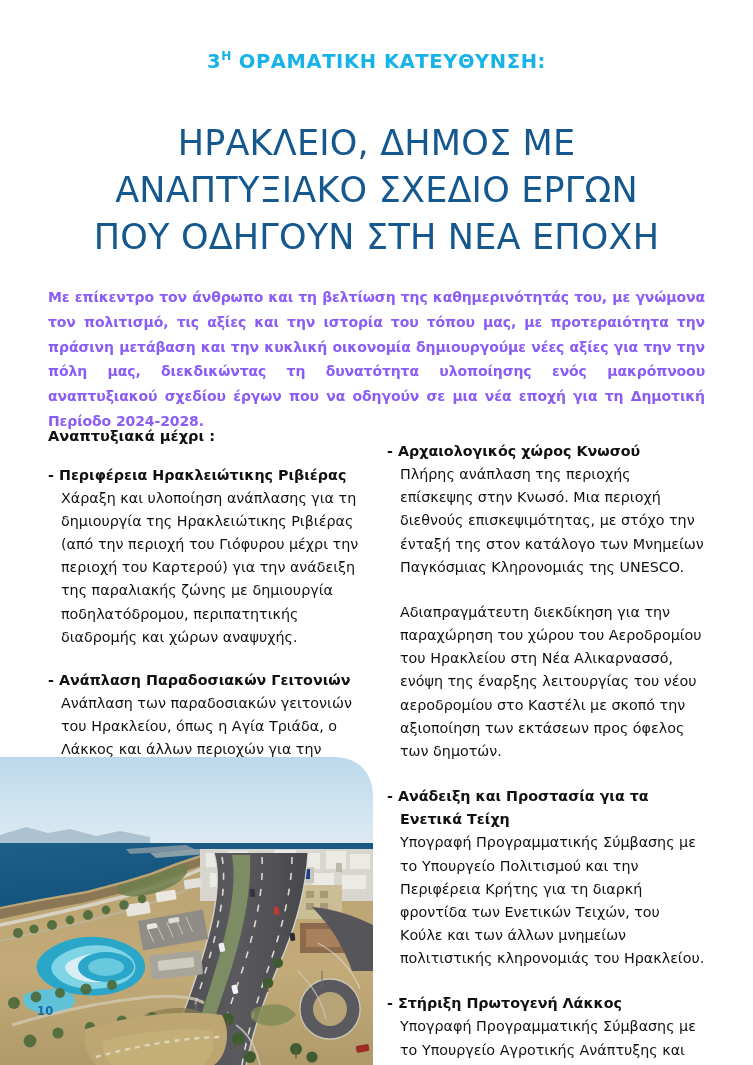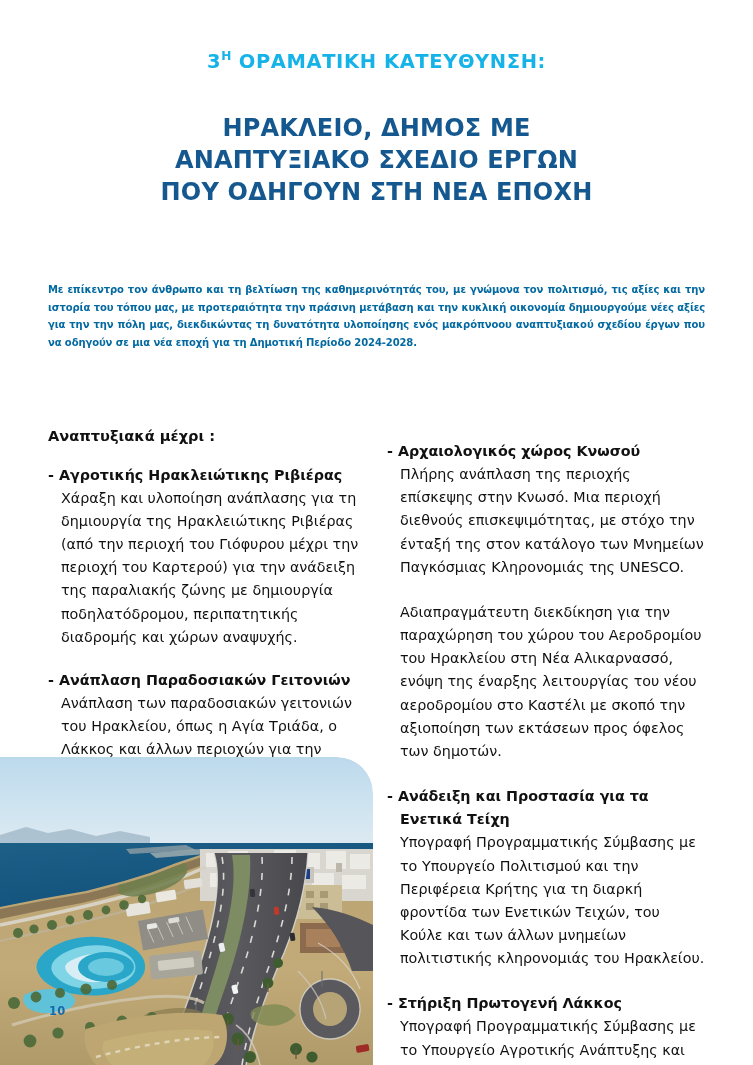--- a/index.html
+++ b/index.html
@@ -41,38 +41,38 @@
     letter-spacing: 0;
   }
 
   .headline {
     position: absolute;
     left: 28px;
     right: 28px;
     top: 97px;
     text-align: center;
     color: #14588f;
-    font-size: 24px;
-    font-weight: 700;
+    font-size: 35px;
+    font-weight: 400;
     line-height: 1.33;
     letter-spacing: 0.2px;
   }
   .headline .hl-line { display: block; white-space: nowrap; }
 
   
   .intro {
     position: absolute;
     left: 48px;
     width: 657px;
     top: 271px;
-    font-size: 10px;
+    font-size: 14px;
     line-height: 1.77;
     text-align: justify;
     text-align-last: left;
-    color: #0369a1;
+    color: #8b5cf6;
     font-weight: 600;
     letter-spacing: -0.1px;
   }
 
   
   .col {
     position: absolute;
     top: 424px;
     font-size: 14.3px;
     line-height: 1.62;
@@ -118,21 +118,21 @@
     width: 373px;
     height: 308px;
     border-top-right-radius: 36px;
     overflow: hidden;
   }
   .photo svg { display: block; width: 100%; height: 100%; }
 
   
   .page-number {
     position: absolute;
-    left: 49px;
+    left: 37px;
     top: 1004px;
     font-size: 11.5px;
     font-weight: 700;
     color: #1769a8;
     letter-spacing: 0.3px;
   }
 </style>
 </head>
 <body>
 
@@ -147,21 +147,21 @@
     <span class="hl-line">ΑΝΑΠΤΥΞΙΑΚΟ ΣΧΕΔΙΟ ΕΡΓΩΝ</span>
     <span class="hl-line">ΠΟΥ ΟΔΗΓΟΥΝ ΣΤΗ ΝΕΑ ΕΠΟΧΗ</span>
   </h1>
 
   <p class="intro">Με επίκεντρο τον άνθρωπο και τη βελτίωση της καθημερινότητάς του, με γνώμονα τον πολιτισμό, τις αξίες και την ιστορία του τόπου μας, με προτεραιότητα την πράσινη μετάβαση και την κυκλική οικονομία δημιουργούμε νέες αξίες για την την πόλη μας, διεκδικώντας τη δυνατότητα υλοποίησης ενός μακρόπνοου αναπτυξιακού σχεδίου έργων που να οδηγούν σε μια νέα εποχή για τη Δημοτική Περίοδο 2024-2028.</p>
 
   <div class="col col-left">
     <div class="col-title">Αναπτυξιακά μέχρι :</div>
 
     <div class="entry">
-      <span class="entry-head"><span class="dash">- </span><span>Αγροτικής Ηρακλειώτικης Ριβιέρας</span></span>
+      <span class="entry-head"><span class="dash">- </span><span>Περιφέρεια Ηρακλειώτικης Ριβιέρας</span></span>
       <span class="entry-body">Χάραξη και υλοποίηση ανάπλασης για τη δημιουργία της Ηρακλειώτικης Ριβιέρας (από την περιοχή του Γιόφυρου μέχρι την περιοχή του Καρτερού) για την ανάδειξη της παραλιακής ζώνης με δημιουργία ποδηλατόδρομου, περιπατητικής διαδρομής και χώρων αναψυχής.</span>
     </div>
 
     <div class="entry">
       <span class="entry-head"><span class="dash">- </span><span>Ανάπλαση Παραδοσιακών Γειτονιών</span></span>
       <span class="entry-body">Ανάπλαση των παραδοσιακών γειτονιών του Ηρακλείου, όπως η Αγία Τριάδα, ο Λάκκος και άλλων περιοχών για την ανάδειξη του ιστορικού περιεχομένου της κάθε γειτονιάς στην πόλη μας.</span>
     </div>
   </div>
 
   <div class="col col-right">

